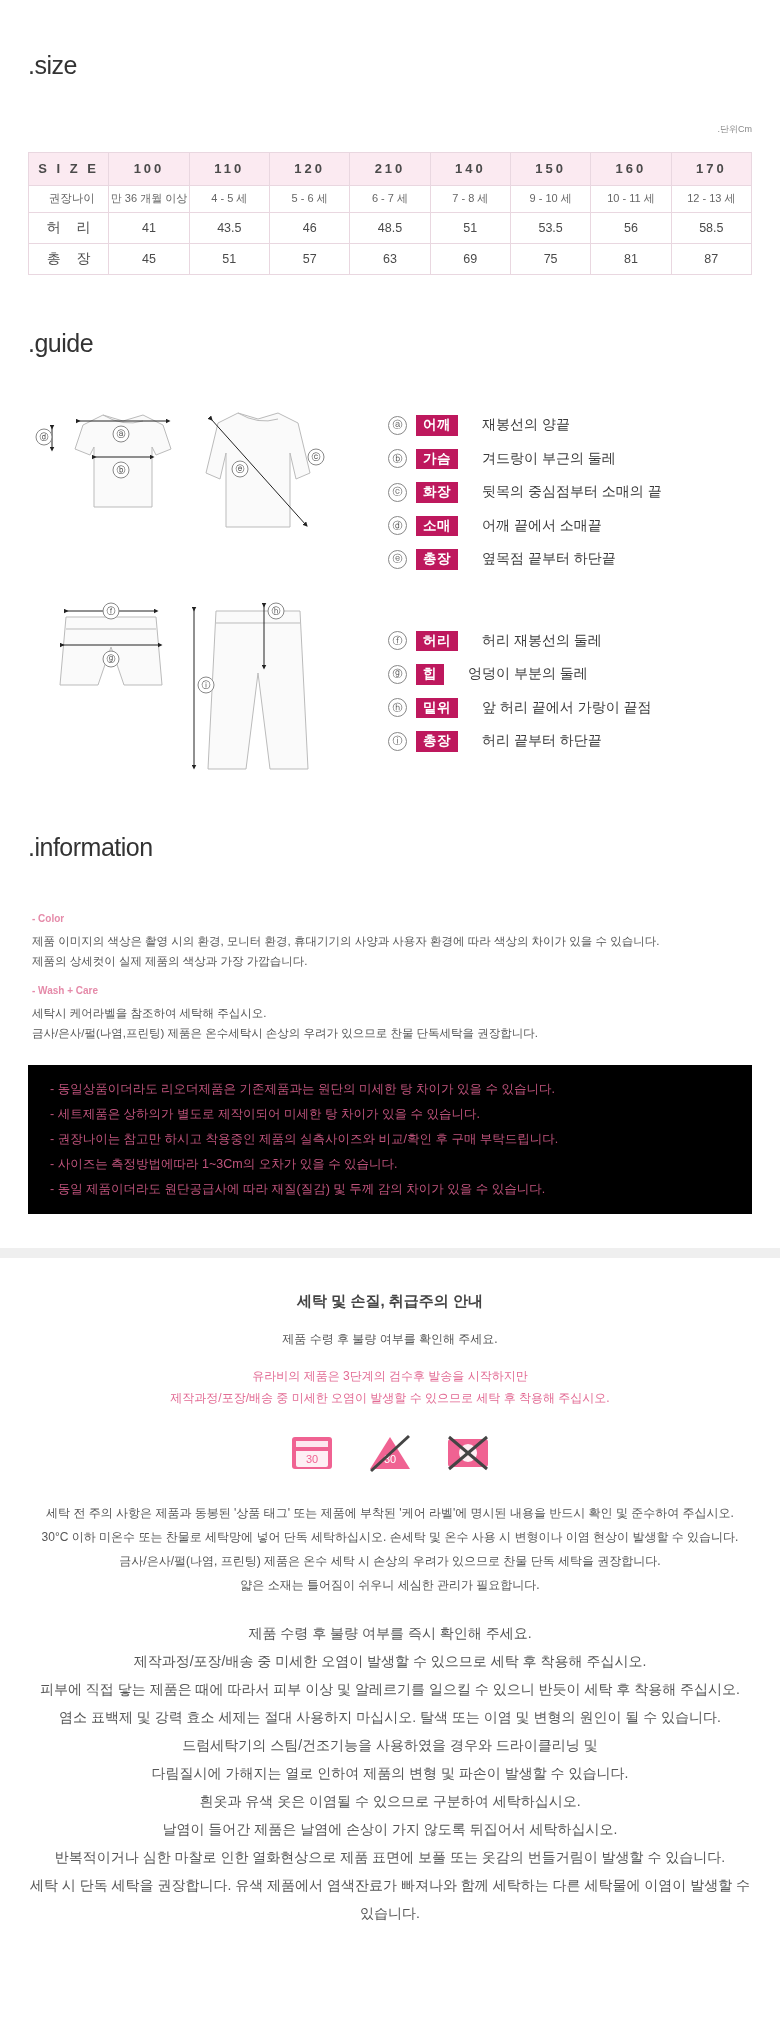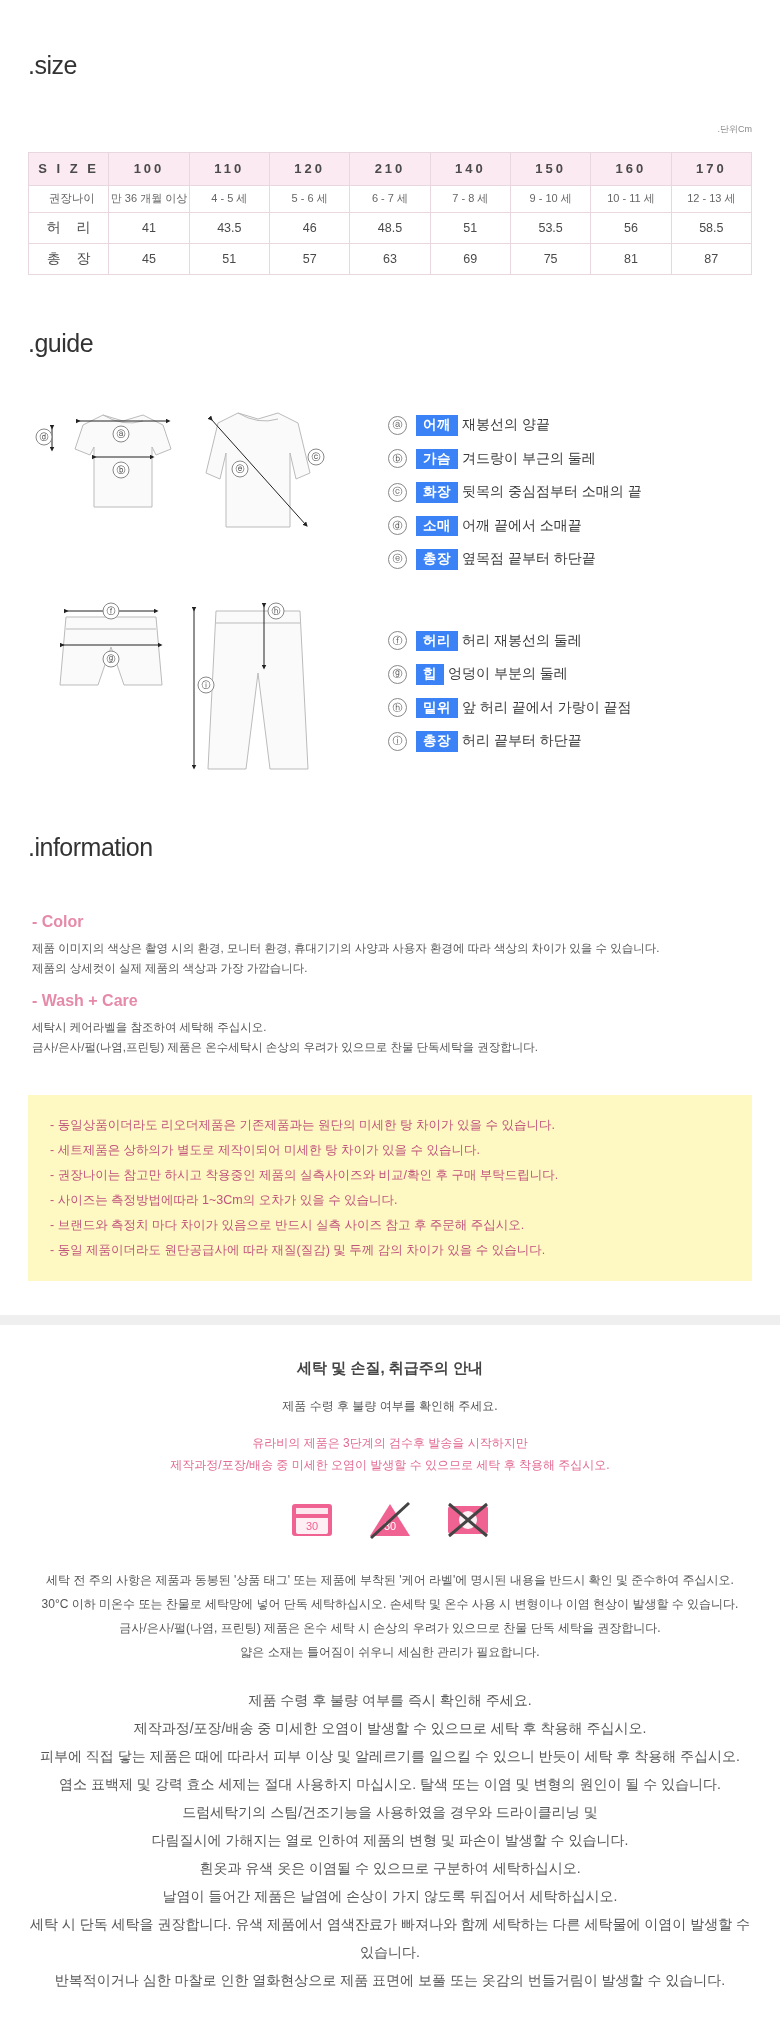--- a/index.html
+++ b/index.html
@@ -89,52 +89,52 @@
     border-radius:50%;
     display:inline-flex;
     align-items:center;justify-content:center;
     font-size:10px;
     color:#555;
     margin-right:9px;
     flex:none;
     font-family:"Liberation Serif", serif;
   }
   .leg-key{
-    background:#3b82f6;
+    background:#be185d;
     color:#ffffff;
     font-weight:bold;
     font-size:13.5px;
     padding:2px 7px 3px 7px;
-    margin-right:4px;
+    margin-right:24px;
     letter-spacing:0.5px;
     line-height:1.15;
   }
   .leg-desc{font-size:14px;color:#3a3a3a;}
 
   .guide-row2{display:flex;align-items:flex-start;margin-top:6px;}
   .legend2{padding-top:42px;padding-left:10px;}
 
   
   .info-wrap{padding:16px 28px 0 28px;}
   .info-sub{
-    font-size:16px;
+    font-size:10px;
     color:#e58aa9;
     font-weight:bold;
     margin:14px 0 8px 4px;
   }
   .info-p{
     font-size:11.5px;
     color:#555;
     line-height:1.7;
     margin:0 0 0 4px;
   }
   .notice{
-    margin-top:38px;
-    background:#fef9c3;
-    padding:18px 22px;
+    margin-top:22px;
+    background:#000000;
+    padding:12px 22px;
     font-size:12.5px;
     color:#c0537c;
     line-height:2.0;
   }
 
   
   .divider{height:10px;background:#efefef;margin-top:34px;}
 
   
   .care{padding:34px 28px 40px 28px;text-align:center;}
@@ -368,21 +368,20 @@
 
     <div class="info-sub">- Wash + Care</div>
     <p class="info-p">세탁시 케어라벨을 참조하여 세탁해 주십시오.</p>
     <p class="info-p">금사/은사/펄(나염,프린팅) 제품은 온수세탁시 손상의 우려가 있으므로 찬물 단독세탁을 권장합니다.</p>
 
     <div class="notice">
       <div>- 동일상품이더라도 리오더제품은 기존제품과는 원단의 미세한 탕 차이가 있을 수 있습니다.</div>
       <div>- 세트제품은 상하의가 별도로 제작이되어 미세한 탕 차이가 있을 수 있습니다.</div>
       <div>- 권장나이는 참고만 하시고 착용중인 제품의 실측사이즈와 비교/확인 후 구매 부탁드립니다.</div>
       <div>- 사이즈는 측정방법에따라 1~3Cm의 오차가 있을 수 있습니다.</div>
-      <div>- 브랜드와 측정치 마다 차이가 있음으로 반드시 실측 사이즈 참고 후 주문해 주십시오.</div>
       <div>- 동일 제품이더라도 원단공급사에 따라 재질(질감) 및 두께 감의 차이가 있을 수 있습니다.</div>
     </div>
   </div>
 
   <div class="divider"></div>
 
   <div class="care">
     <div class="care-title">세탁 및 손질, 취급주의 안내</div>
     <div class="care-line">제품 수령 후 불량 여부를 확인해 주세요.</div>
     <div class="care-warn">
@@ -422,18 +421,18 @@
 
     <div class="care-block2">
       <div>제품 수령 후 불량 여부를 즉시 확인해 주세요.</div>
       <div>제작과정/포장/배송 중 미세한 오염이 발생할 수 있으므로 세탁 후 착용해 주십시오.</div>
       <div>피부에 직접 닿는 제품은 때에 따라서 피부 이상 및 알레르기를 일으킬 수 있으니 반듯이 세탁 후 착용해 주십시오.</div>
       <div>염소 표백제 및 강력 효소 세제는 절대 사용하지 마십시오. 탈색 또는 이염 및 변형의 원인이 될 수 있습니다.</div>
       <div>드럼세탁기의 스팀/건조기능을 사용하였을 경우와 드라이클리닝 및</div>
       <div>다림질시에 가해지는 열로 인하여 제품의 변형 및 파손이 발생할 수 있습니다.</div>
       <div>흰옷과 유색 옷은 이염될 수 있으므로 구분하여 세탁하십시오.</div>
       <div>날염이 들어간 제품은 날염에 손상이 가지 않도록 뒤집어서 세탁하십시오.</div>
+      <div>반복적이거나 심한 마찰로 인한 열화현상으로 제품 표면에 보풀 또는 옷감의 번들거림이 발생할 수 있습니다.</div>
       <div>세탁 시 단독 세탁을 권장합니다. 유색 제품에서 염색잔료가 빠져나와 함께 세탁하는 다른 세탁물에 이염이 발생할 수 있습니다.</div>
-      <div>반복적이거나 심한 마찰로 인한 열화현상으로 제품 표면에 보풀 또는 옷감의 번들거림이 발생할 수 있습니다.</div>
     </div>
   </div>
 
 </div>
 
 </body></html>

